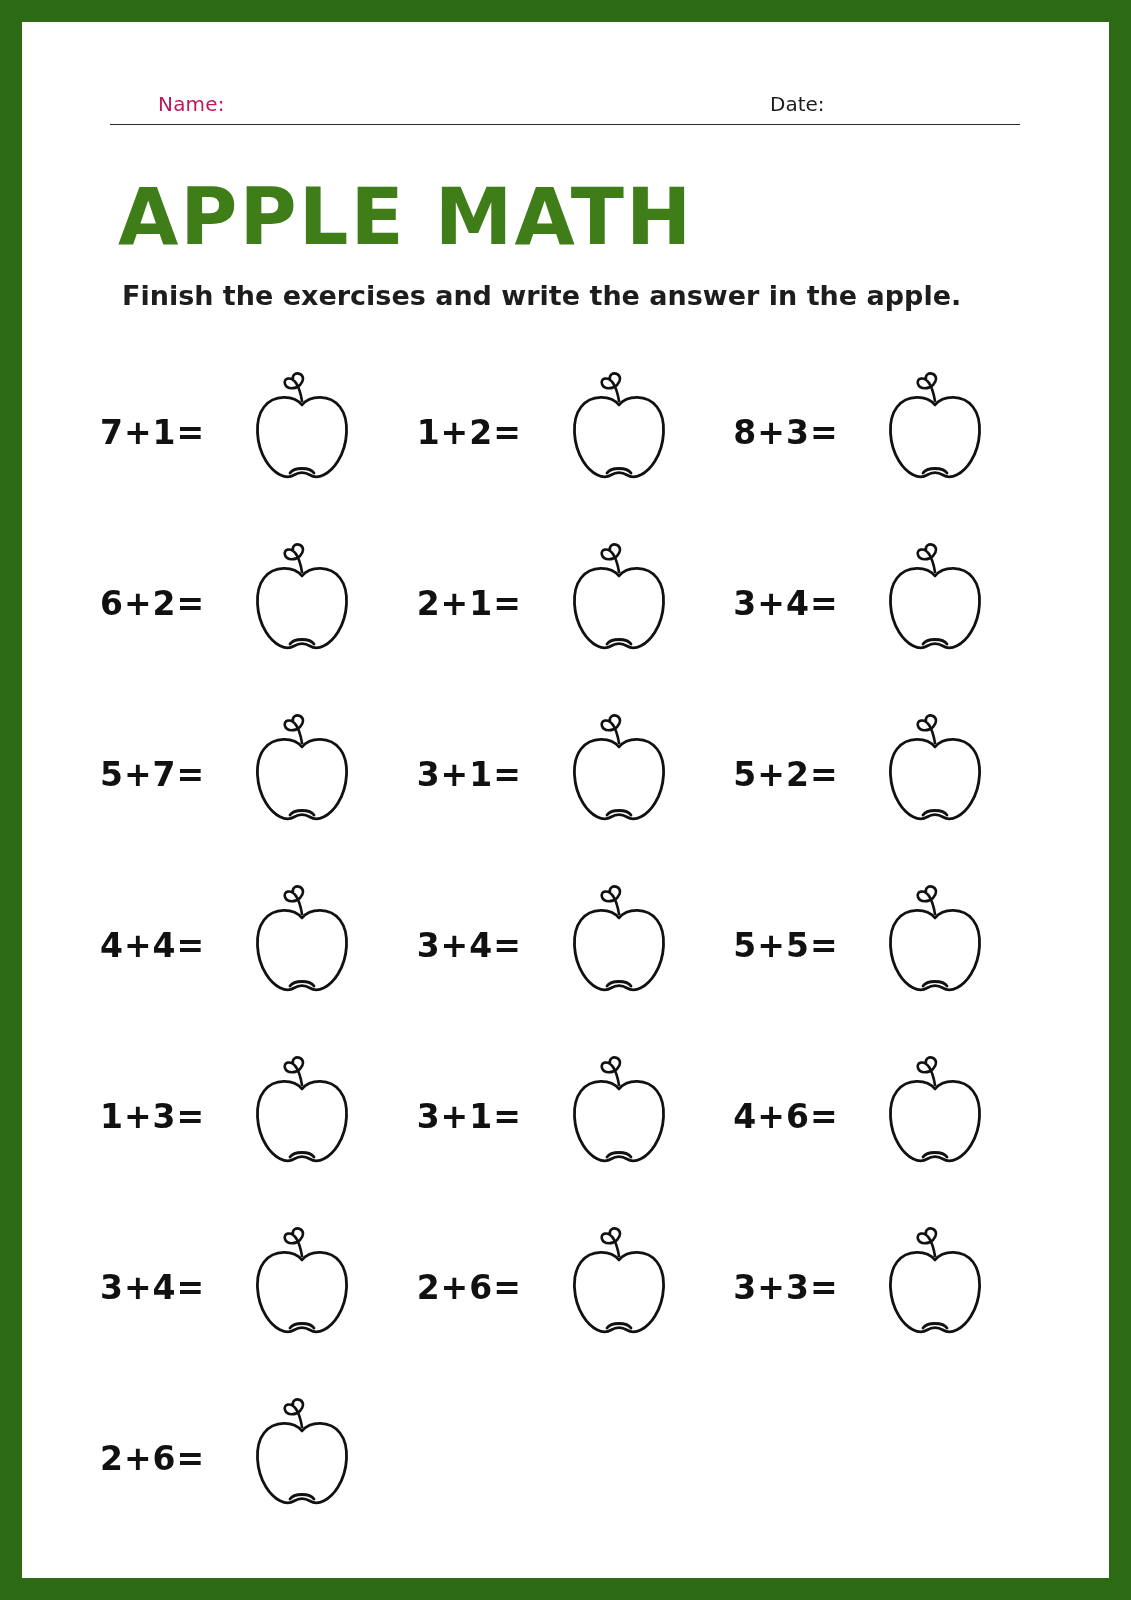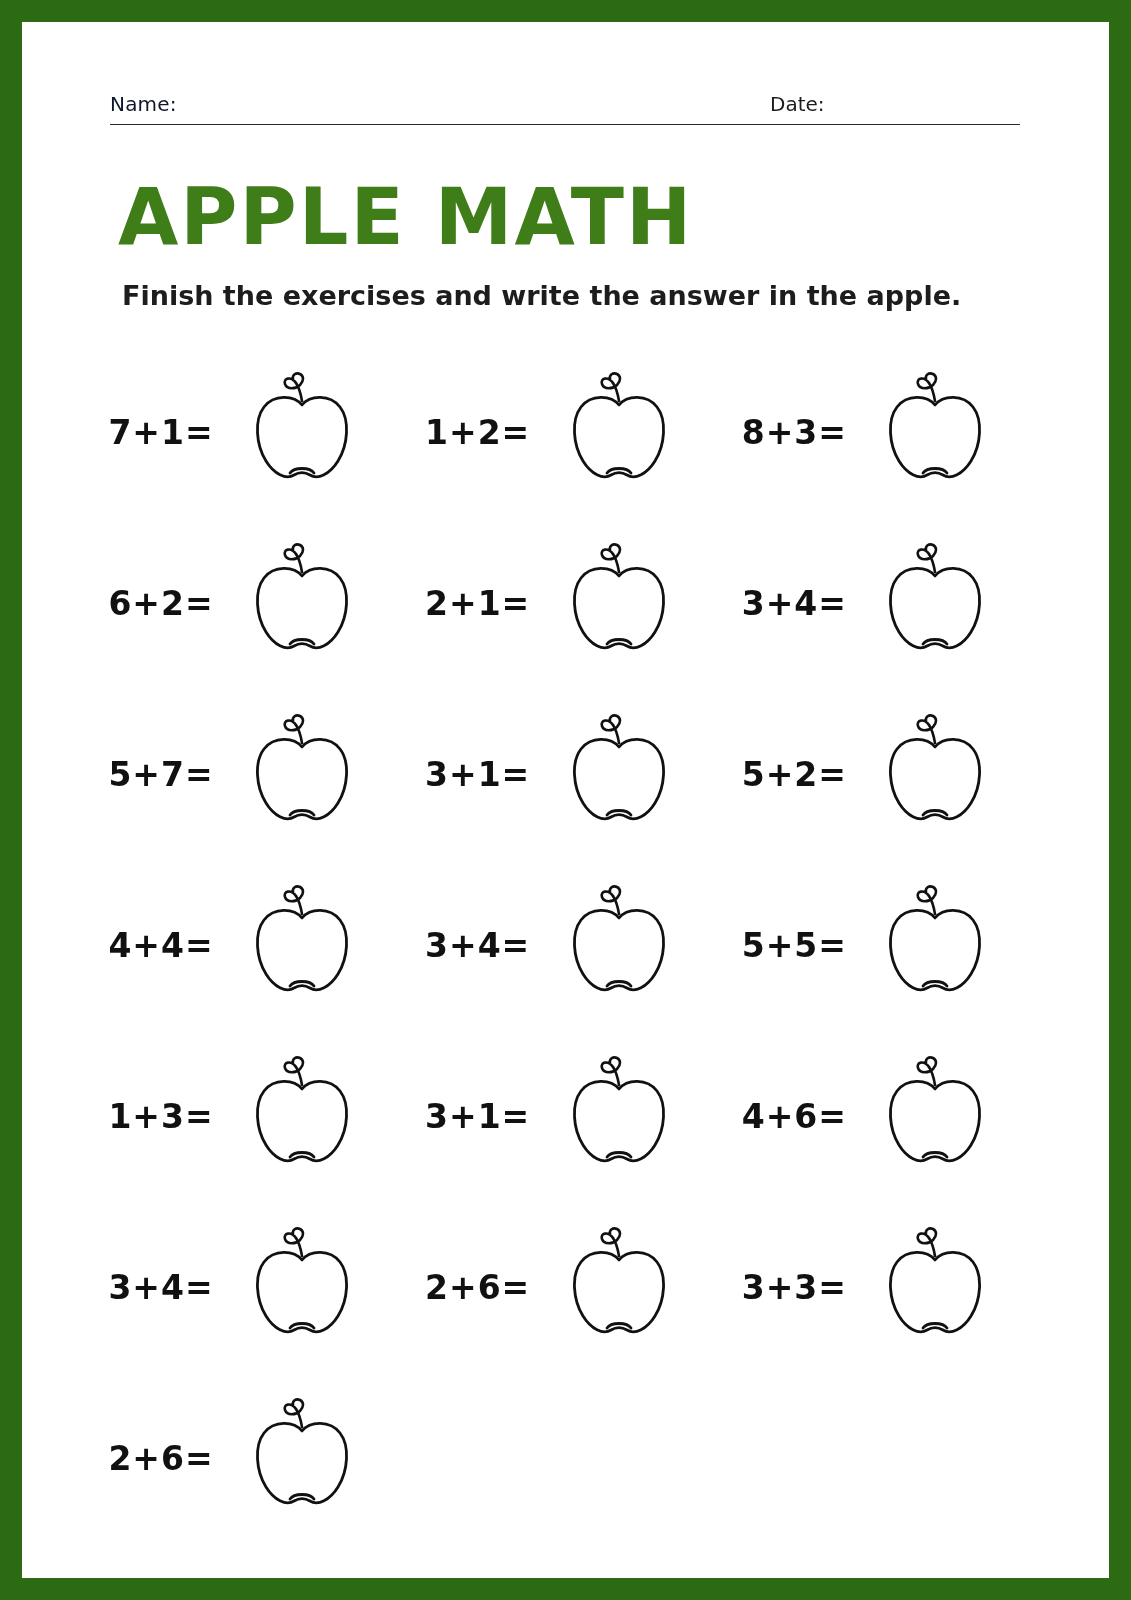--- a/index.html
+++ b/index.html
@@ -27,23 +27,24 @@
     left: 88px;
     top: 70px;
     width: 910px;
     display: flex;
     align-items: flex-end;
     border-bottom: 1.5px solid #2a2a2a;
     padding-bottom: 8px;
   }
   .name-label {
     font-size: 20px;
-    color: #0f172a;
+    color: #be185d;
     font-family: "DejaVu Sans", sans-serif;
     letter-spacing: 0.2px;
+    margin-left: 48px;
   }
   .date-label {
     position: absolute;
     left: 660px;
     bottom: 8px;
     font-size: 20px;
     color: #1d1d1d;
     margin-top: 8px;
   }
   .title {
@@ -78,21 +79,21 @@
   .cell {
     display: flex;
     align-items: center;
     justify-content: flex-start;
   }
   .expr {
     font-size: 33px;
     font-weight: bold;
     color: #111111;
     width: 122px;
-    text-align: center;
+    text-align: left;
     padding-right: 14px;
     font-family: "DejaVu Sans", sans-serif;
     letter-spacing: 1px;
   }
   .apple {
     width: 132px;
     height: 132px;
     flex: none;
   }
   .apple svg {

